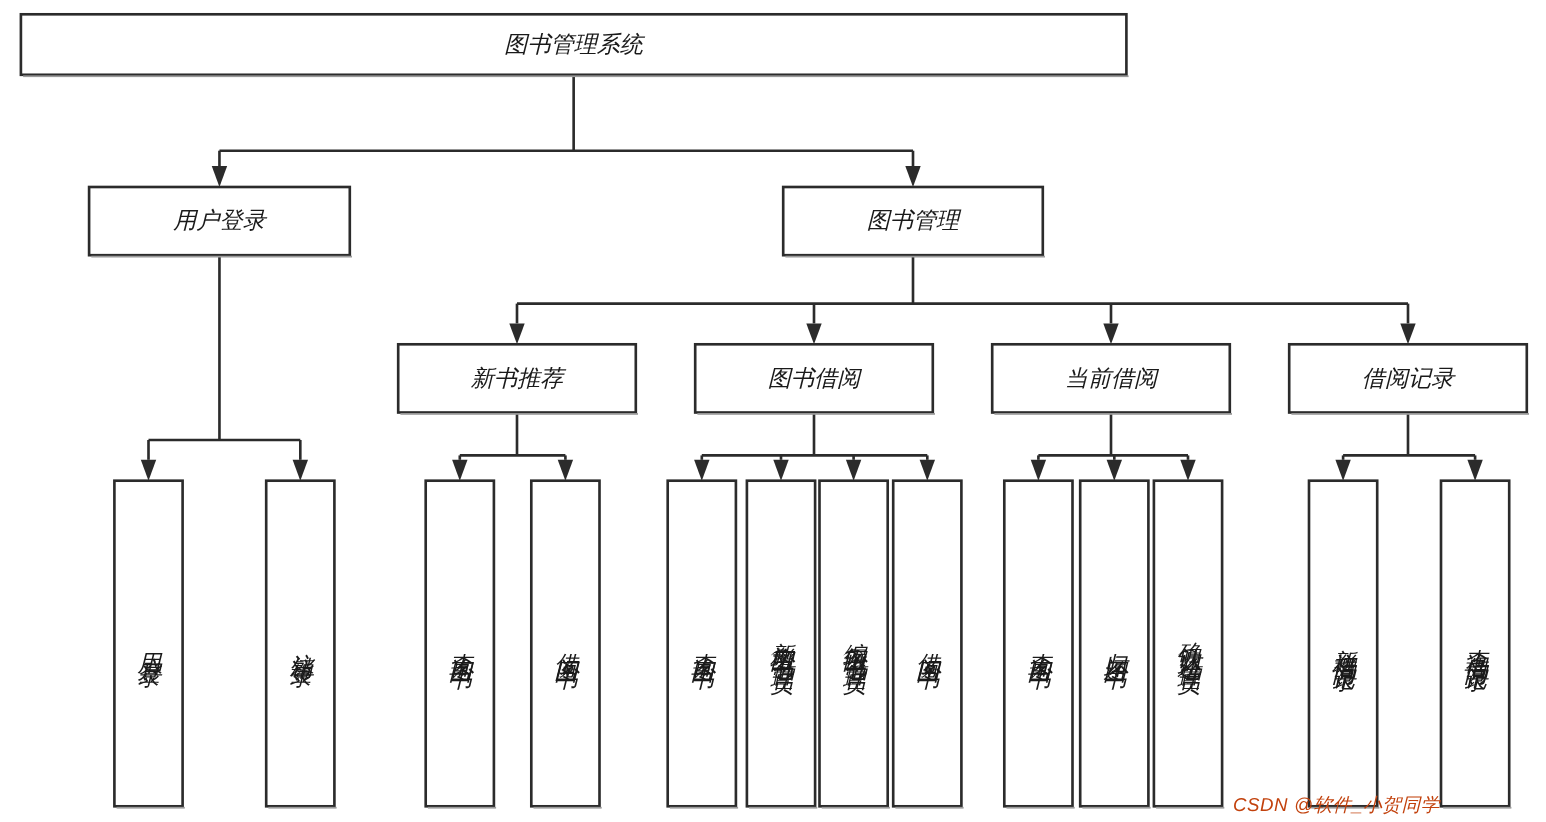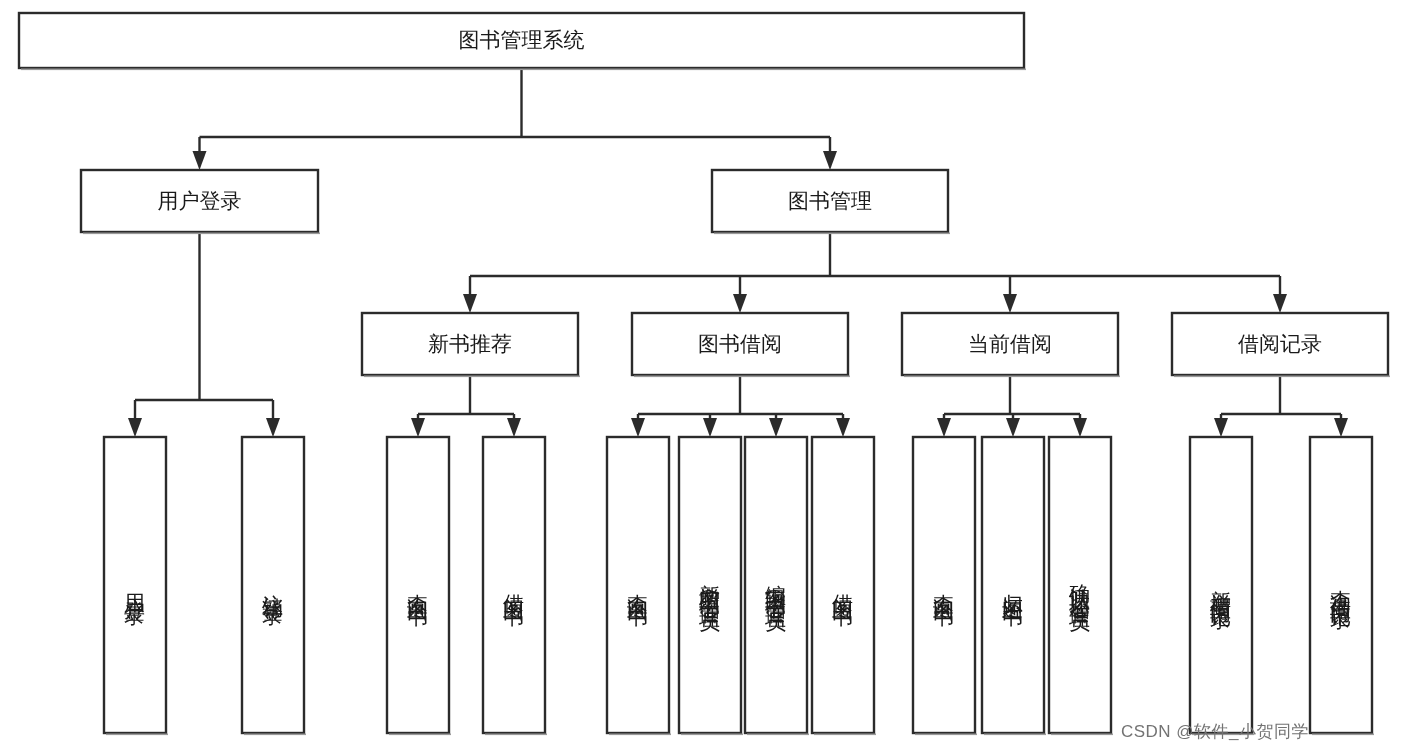--- a/index.html
+++ b/index.html
@@ -11,20 +11,21 @@
     width: 1405px;
     height: 747px;
     font-family: "Liberation Sans", "DejaVu Sans", sans-serif;
     overflow: hidden;
     position: relative;
   }
   #diagram-root {
     position: relative;
     width: 1319px;
     height: 747px;
+    font-style: italic;
   }
   svg#tree-svg {
     position: absolute;
     left: 0;
     top: 0;
     width: 1405px;
     height: 747px;
   }
   .node-box {
     fill: #ffffff;
@@ -63,21 +64,21 @@
     white-space: nowrap;
     pointer-events: none;
     user-select: none;
   }
   .watermark {
     position: absolute;
     right: 10px;
     bottom: 4px;
     font-family: "Liberation Sans", "DejaVu Sans", sans-serif;
     font-size: 17px;
-    color: #737373;
+    color: #c2410c;
     letter-spacing: 0.5px;
     white-space: nowrap;
     text-align: center;
   }
 </style>
 </head>
 <body>
 
 <div id="diagram-root">
 

